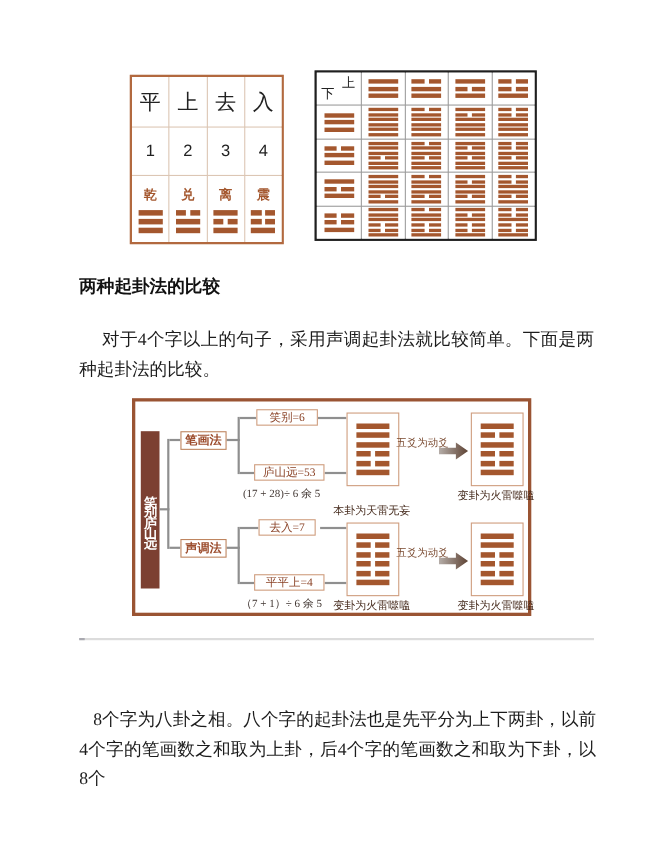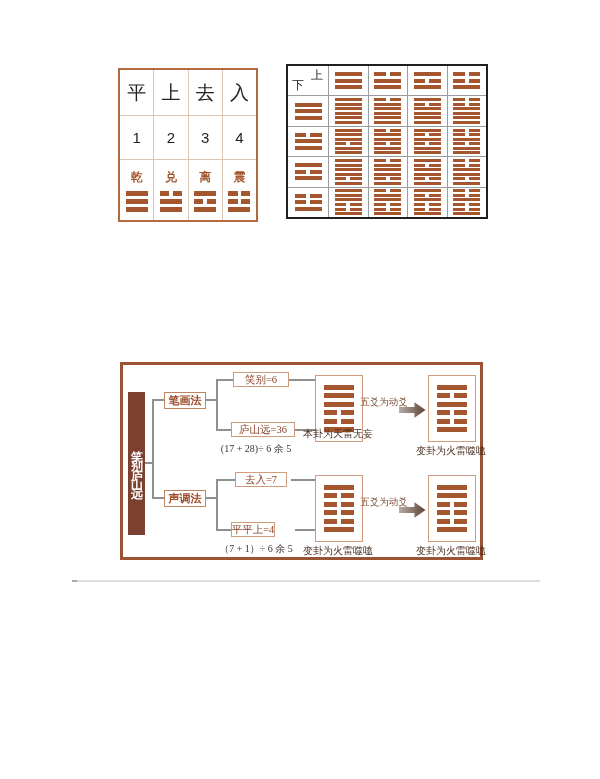--- a/index.html
+++ b/index.html
@@ -655,20 +655,22 @@
             <i style="background: rgb(164, 87, 46);"></i>
             <i style="background: rgb(164, 87, 46);"></i>
           </div>
           <div class="gl yang" style="width: 27px; height: 3px;">
             <i style="background: rgb(164, 87, 46);"></i>
           </div>
         </div>
       </div>
     </div>
 
+  <div class="h1">两种起卦法的比较</div>
+  <div class="p1">对于4个字以上的句子，采用声调起卦法就比较简单。下面是两种起卦法的比较。</div>
 
   <div class="diagram">
     <div class="subject">笑别庐山远</div>
 
     <div class="cline" style="left:22px;top:97px;width:9px;height:2px"></div>
     <div class="cline" style="left:29px;top:34px;width:2px;height:100px"></div>
     <div class="cline" style="left:31px;top:34px;width:10px;height:2px"></div>
     <div class="cline" style="left:31px;top:132px;width:10px;height:2px"></div>
     <div class="cline" style="left:81px;top:34px;width:14px;height:2px"></div>
     <div class="cline" style="left:93px;top:14px;width:2px;height:52px"></div>
@@ -678,21 +680,21 @@
     <div class="cline" style="left:172px;top:64px;width:20px;height:2px"></div>
     <div class="cline" style="left:81px;top:132px;width:14px;height:2px"></div>
     <div class="cline" style="left:93px;top:114px;width:2px;height:52px"></div>
     <div class="cline" style="left:95px;top:114px;width:17px;height:2px"></div>
     <div class="cline" style="left:95px;top:164px;width:13px;height:2px"></div>
     <div class="cline" style="left:168px;top:114px;width:24px;height:2px"></div>
     <div class="cline" style="left:172px;top:164px;width:20px;height:2px"></div>
 
     <div class="mbox" style="left:41px;top:27px">笔画法</div>
     <div class="ibox" style="left:110px;top:7px;width:56px">笑别=6</div>
-    <div class="ibox" style="left:108px;top:57px;width:64px">庐山远=36</div>
+    <div class="ibox" style="left:108px;top:57px;width:64px">庐山远=53</div>
     <div class="formula" style="left:78px;top:77px">(17 + 28)÷ 6 余 5</div>
     <div class="hexbox" style="left:192px;top:10px">
       <div>
           <div class="glines" style="row-gap: 3.5px;">
             <div class="gl yang" style="width: 30px; height: 5px;">
               <i style="background: rgb(164, 87, 46);"></i>
             </div>
             <div class="gl yang" style="width: 30px; height: 5px;">
               <i style="background: rgb(164, 87, 46);"></i>
             </div>
@@ -706,21 +708,21 @@
             <div class="gl yin" style="width: 30px; height: 5px;">
               <i style="background: rgb(164, 87, 46);"></i>
               <i style="background: rgb(164, 87, 46);"></i>
             </div>
             <div class="gl yang" style="width: 30px; height: 5px;">
               <i style="background: rgb(164, 87, 46);"></i>
             </div>
           </div>
         </div>
     </div>
-    <div class="caption" style="left:170px;top:62px">本卦为天雷无妄</div>
+    <div class="caption" style="left:170px;top:92px">本卦为天雷无妄</div>
     <div class="alabel" style="left:236px;top:31px">五爻为动爻</div>
     <svg class="arrow" style="left:276px;top:36px" viewBox="0 0 56 36">
       <defs>
           <linearGradient id="ag0" x1="0" y1="0" x2="1" y2="0">
         <stop offset="0" stop-color="#b5ada8"></stop>
             <stop offset="1" stop-color="#5e4334"></stop>
       </linearGradient>
         </defs>
       <polygon points="0,12 32,12 32,2 55,18 32,34 32,24 0,24" fill="url(#ag0)"></polygon>
     </svg>
@@ -748,21 +750,21 @@
             <div class="gl yang" style="width: 30px; height: 5px;">
               <i style="background: rgb(164, 87, 46);"></i>
             </div>
           </div>
         </div>
     </div>
     <div class="caption" style="left:283px;top:79px">变卦为火雷噬嗑</div>
 
     <div class="mbox" style="left:41px;top:125px">声调法</div>
     <div class="ibox" style="left:112px;top:107px;width:52px">去入=7</div>
-    <div class="ibox" style="left:108px;top:157px;width:44px">平平上=4</div>
+    <div class="ibox" style="left:108px;top:157px;width:64px">平平上=4</div>
     <div class="formula" style="left:78px;top:177px">（7 + 1）÷ 6 余 5</div>
     <div class="hexbox" style="left:192px;top:110px">
       <div>
           <div class="glines" style="row-gap: 3.5px;">
             <div class="gl yang" style="width: 30px; height: 5px;">
               <i style="background: rgb(164, 87, 46);"></i>
             </div>
             <div class="gl yin" style="width: 30px; height: 5px;">
               <i style="background: rgb(164, 87, 46);"></i>
               <i style="background: rgb(164, 87, 46);"></i>
@@ -823,14 +825,15 @@
           </div>
         </div>
     </div>
     <div class="caption" style="left:283px;top:179px">变卦为火雷噬嗑</div>
   </div>
 
   <div class="divider">
       <b></b>
     </div>
 
+  <div class="p2">8个字为八卦之相。八个字的起卦法也是先平分为上下两卦，以前4个字的笔画数之和取为上卦，后4个字的笔画数之和取为下卦，以8个</div>
 
 </div>
 
 </body></html>

